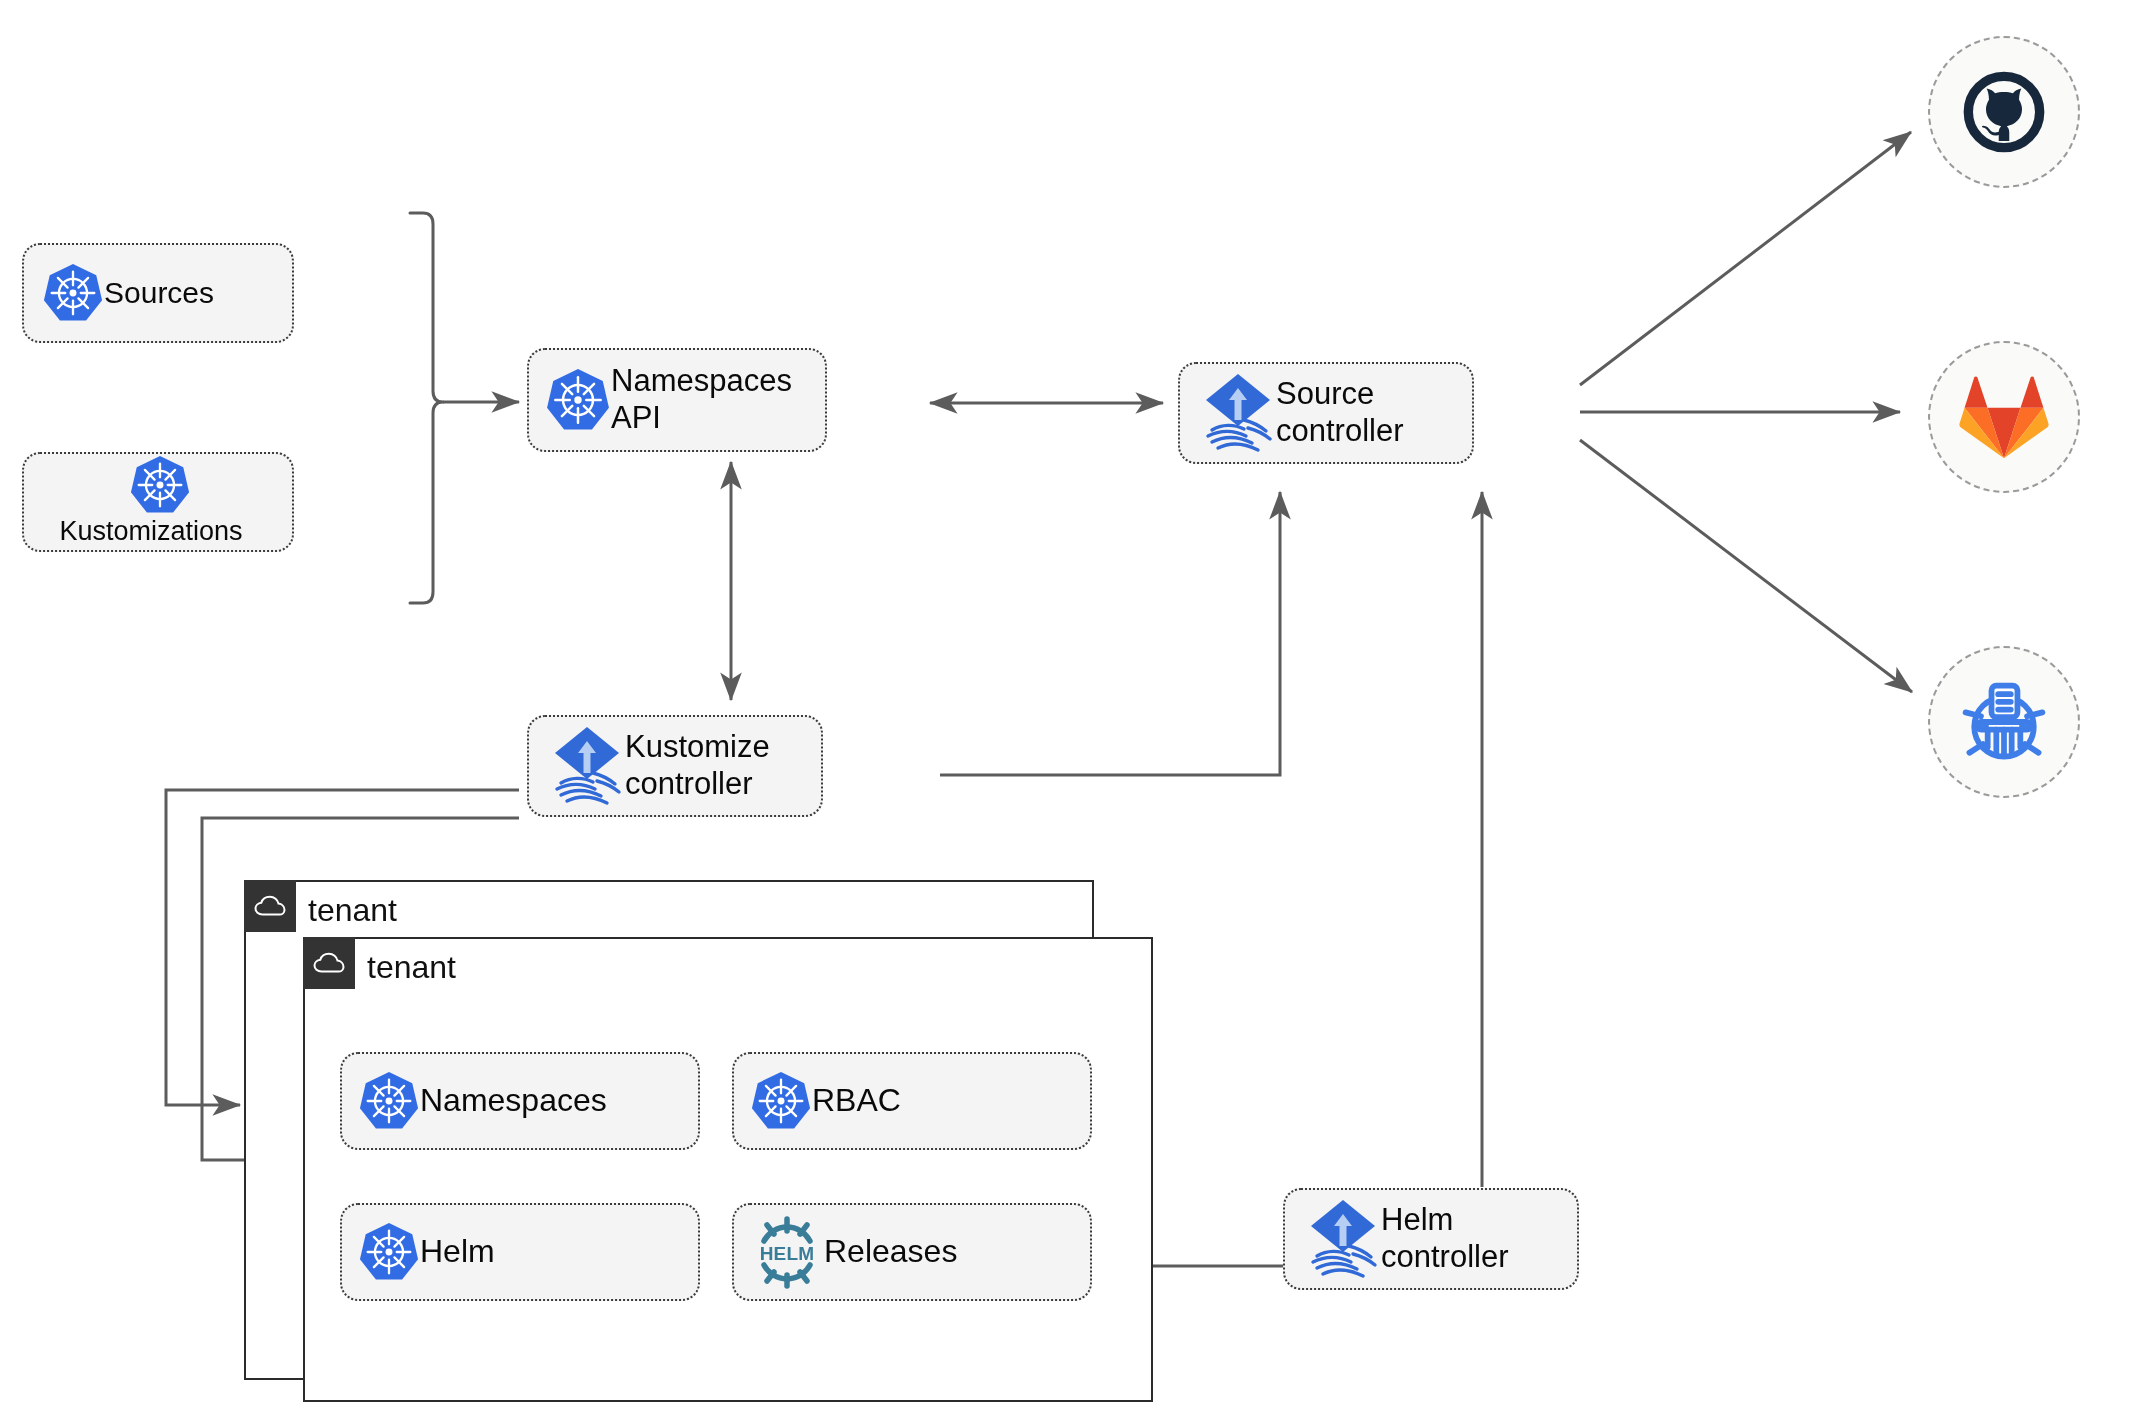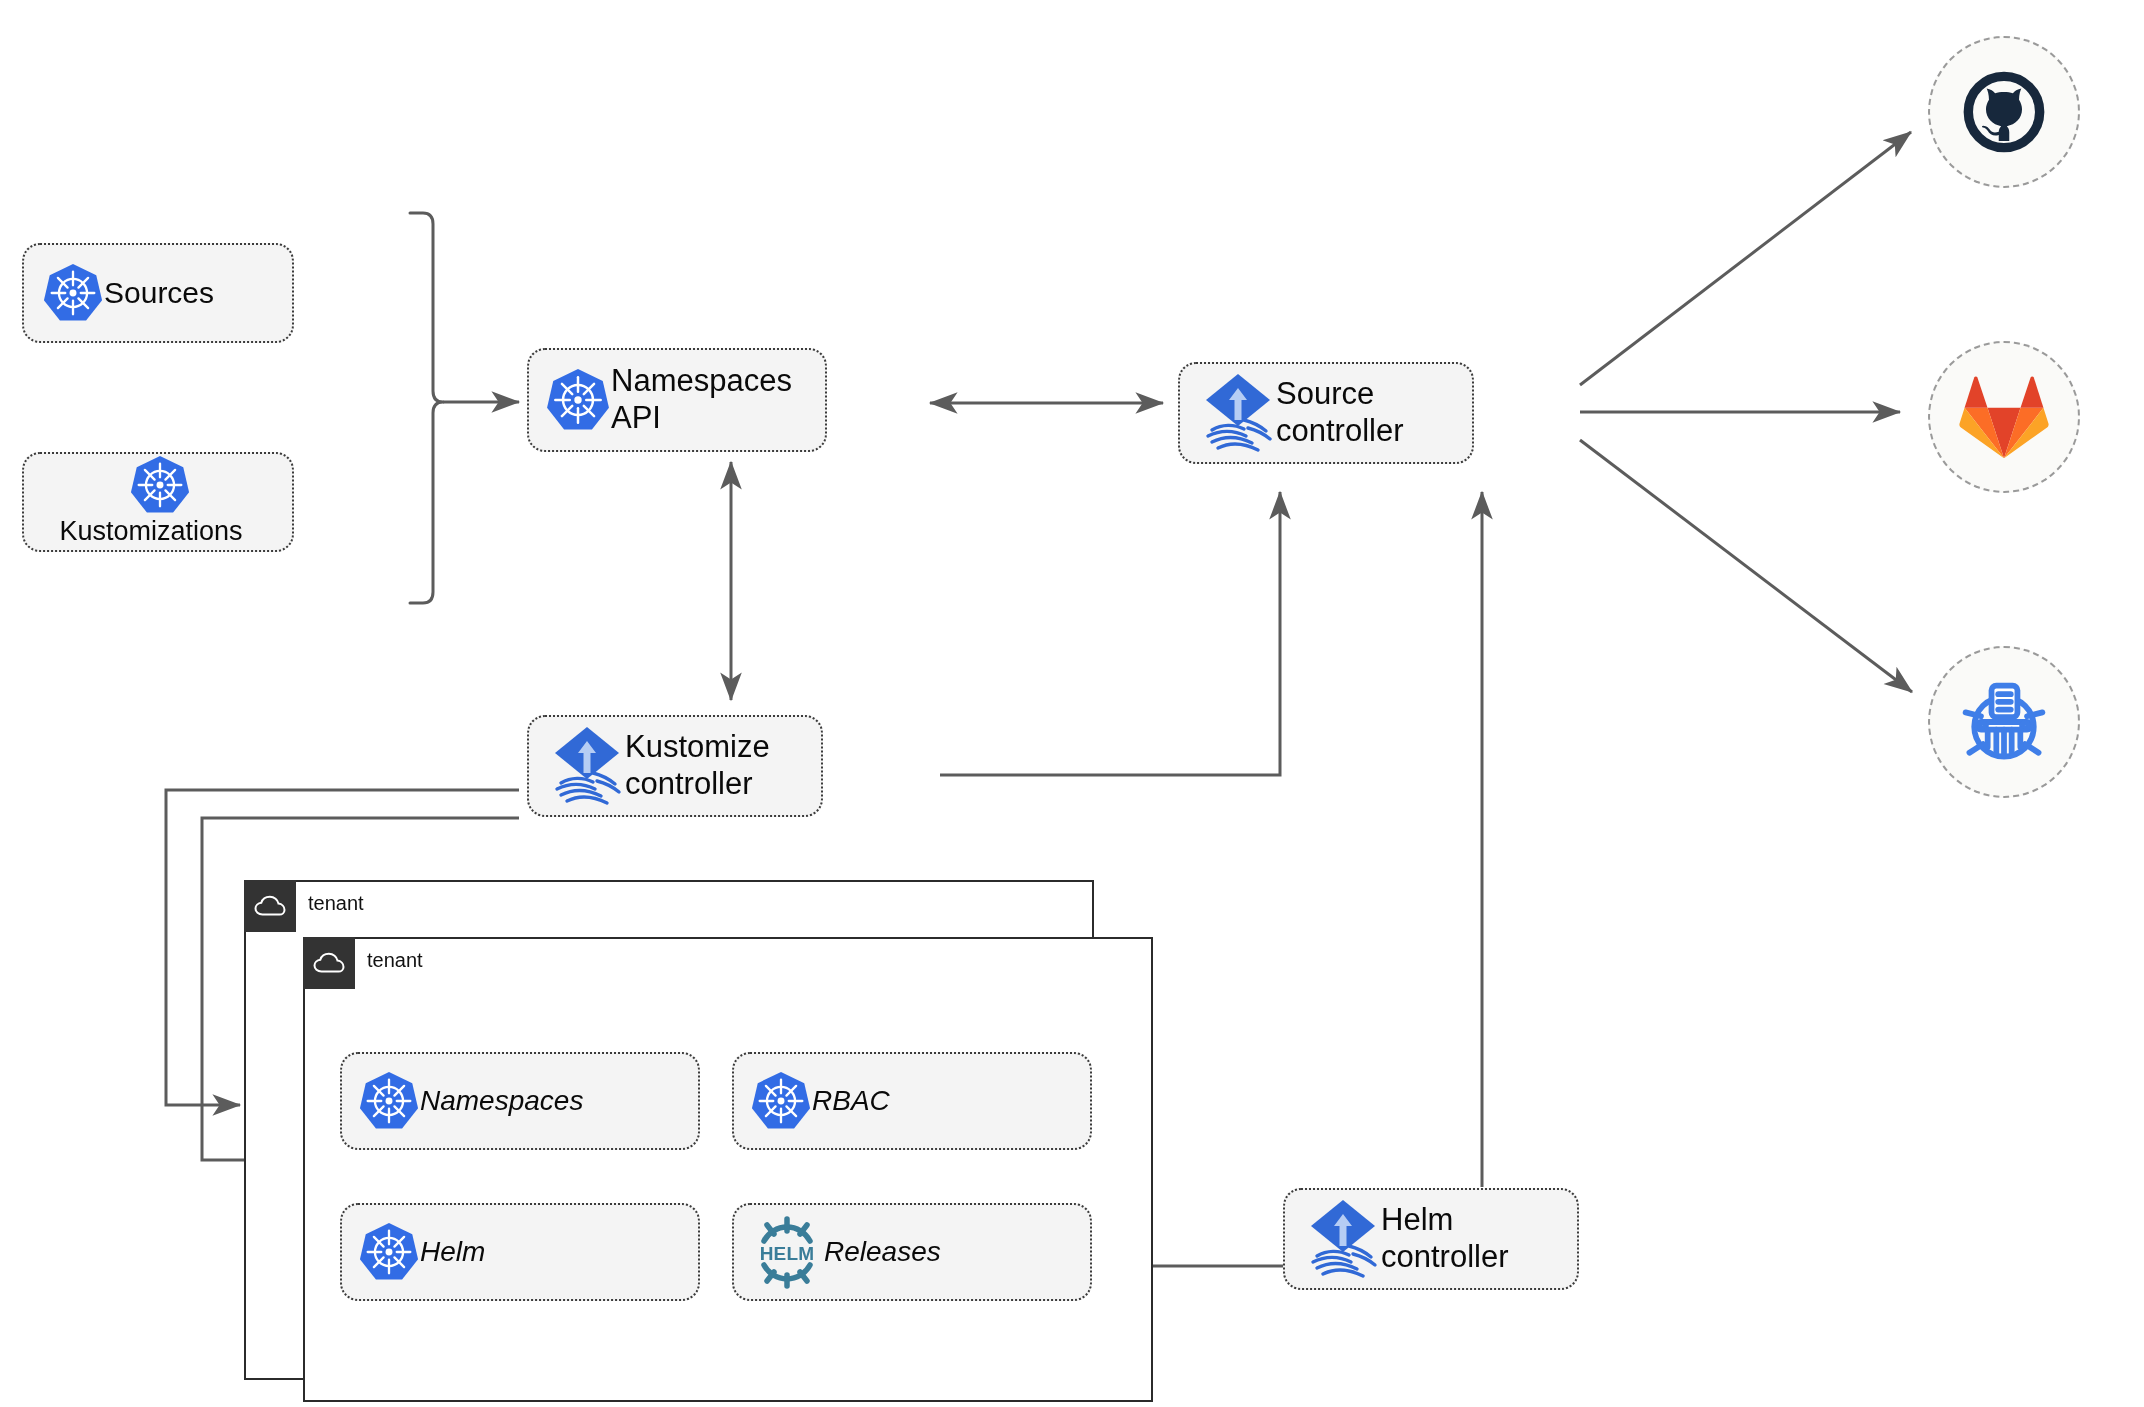--- a/index.html
+++ b/index.html
@@ -51,21 +51,21 @@
   }
 
   
   .n-res   { width: 272px; height: 100px; padding: 0 14px 0 18px; }
   .n-res .lbl  { font-size: 30px; padding-right: 18px; }
   .n-k8sapi{ width: 300px; height: 104px; padding: 0 12px 0 16px; }
   .n-k8sapi .lbl { font-size: 31px; padding-right: 8px; }
   .n-ctrl  { width: 296px; height: 102px; padding: 0 10px 0 20px; }
   .n-ctrl .lbl { font-size: 31px; padding-right: 10px; }
   .n-tile  { width: 268px; height: 98px; padding: 0 10px 0 16px; }
-  .n-tile .lbl { font-size: 28px; padding-right: 16px; font-style: italic; }
+  .n-tile .lbl { font-size: 32px; padding-right: 16px; }
 
   
   .tenant {
     position: absolute;
     box-sizing: border-box;
     background: #ffffff;
     border: 2px solid #2b2b2b;
     z-index: 2;
   }
   .tenant-bar {
@@ -75,21 +75,21 @@
     height: 52px;
     width: 52px;
     background: #333333;
     display: flex;
     align-items: center;
     justify-content: center;
   }
   .tenant-title {
     position: absolute;
     top: 10px;
-    font-size: 20px;
+    font-size: 32px;
     color: #111111;
   }
 
   
   .provider {
     position: absolute;
     box-sizing: border-box;
     width: 152px;
     height: 152px;
     border-radius: 50%;

